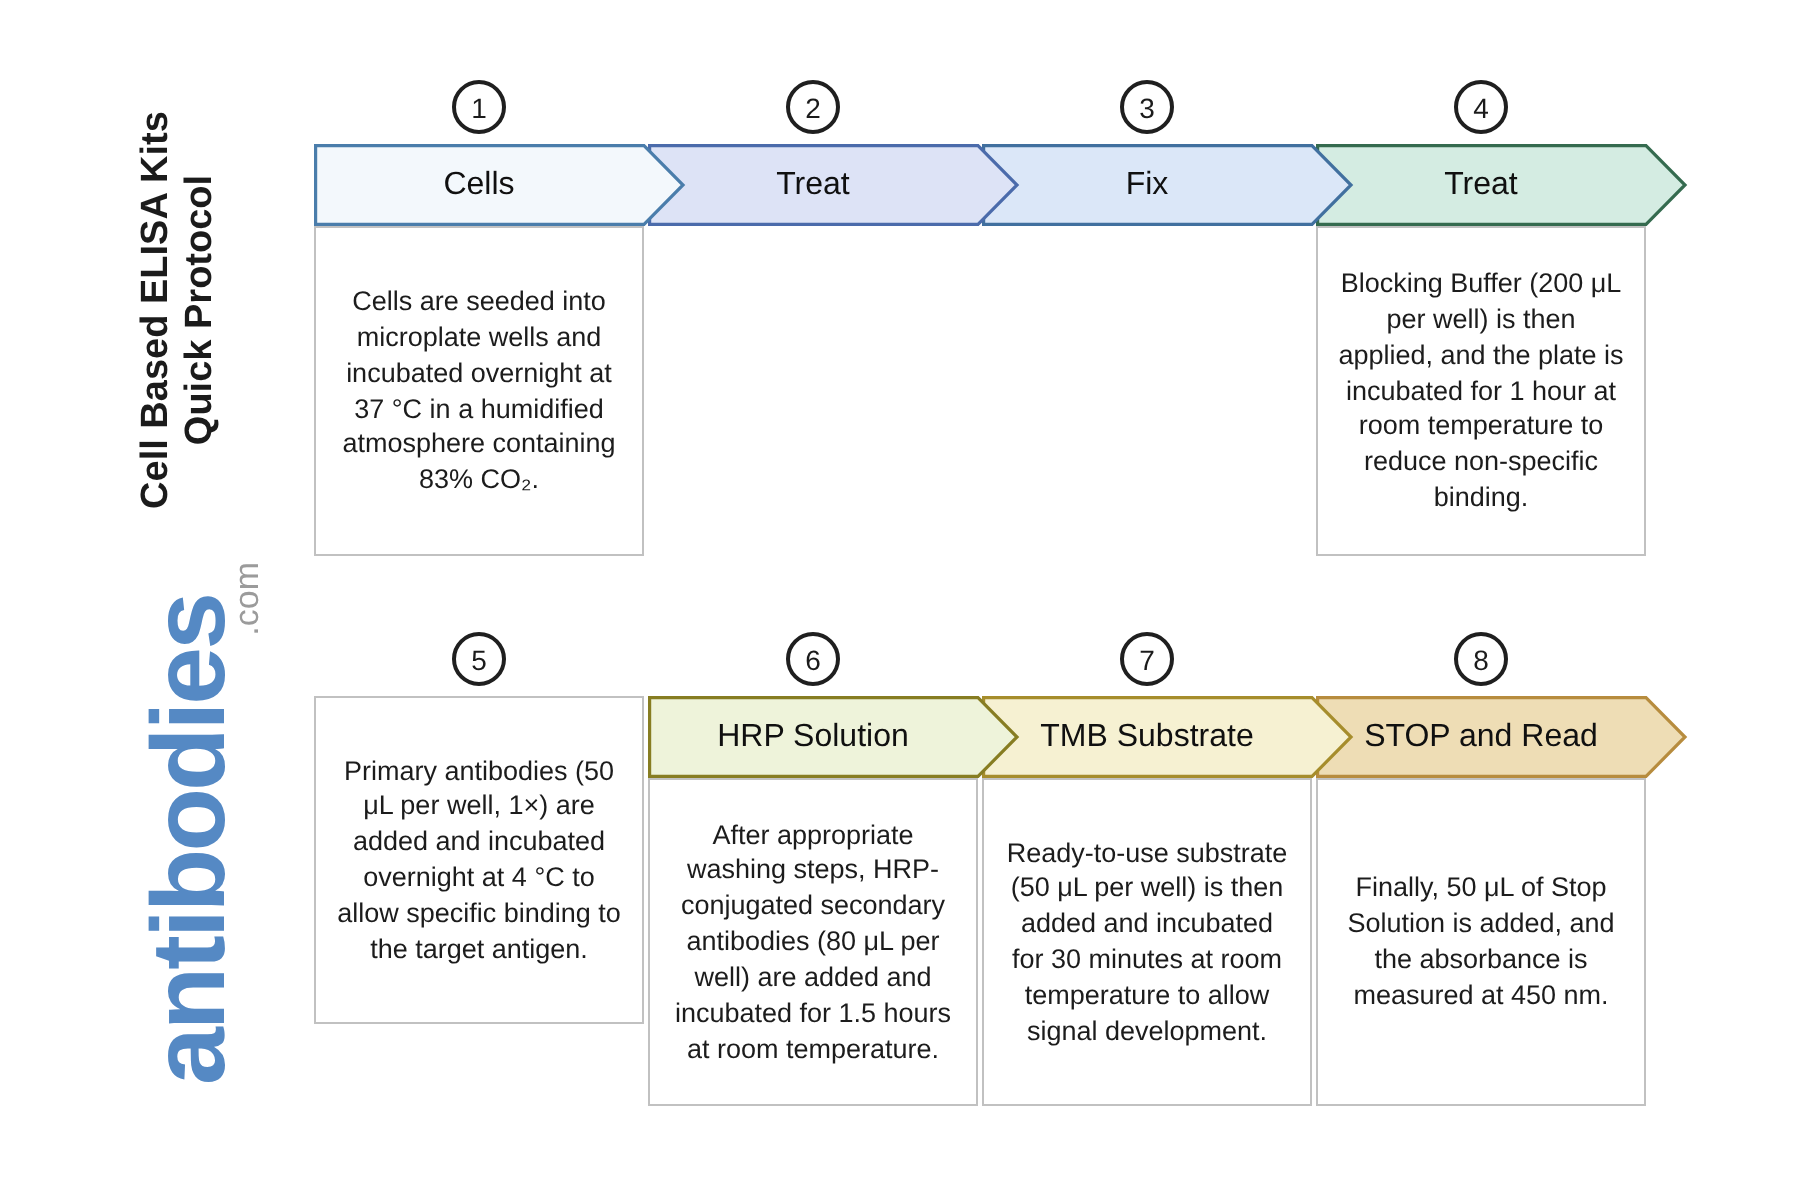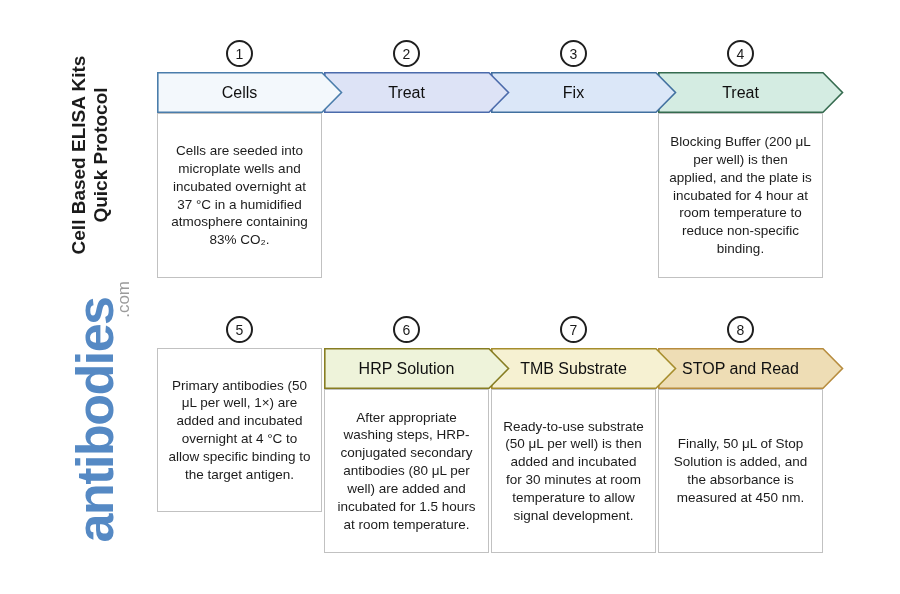--- a/index.html
+++ b/index.html
@@ -121,21 +121,21 @@
       <div class="circle">
           <span>4</span>
         </div>
       <div class="banner-wrap">
         <svg class="banner-svg" width="186" height="41" viewBox="0 0 186 41">
           <path d="M0.8,0.8 L165,0.8 L184.5,20.5 L165,40.2 L0.8,40.2 Z" stroke-width="1.6" fill="#d4ece2" stroke="#356b4f"></path>
         </svg>
         <div class="banner-label">Treat</div>
       </div>
       <div class="desc-box">
-          <span>Blocking Buffer (200 μL per well) is then applied, and the plate is incubated for 4 hour at room temperature to reduce non-specific binding.</span>
+          <span>Blocking Buffer (200 μL per well) is then applied, and the plate is incubated for 1 hour at room temperature to reduce non-specific binding.</span>
         </div>
     </div>
 
   </div>
 
   <div class="row row-bottom">
 
     <div class="step-col">
       <div class="circle">
           <span>5</span>

